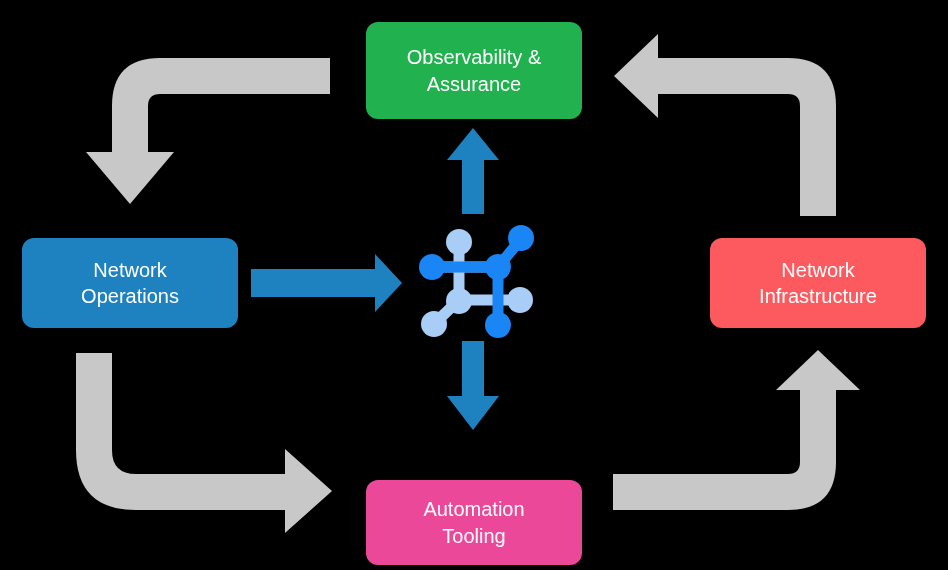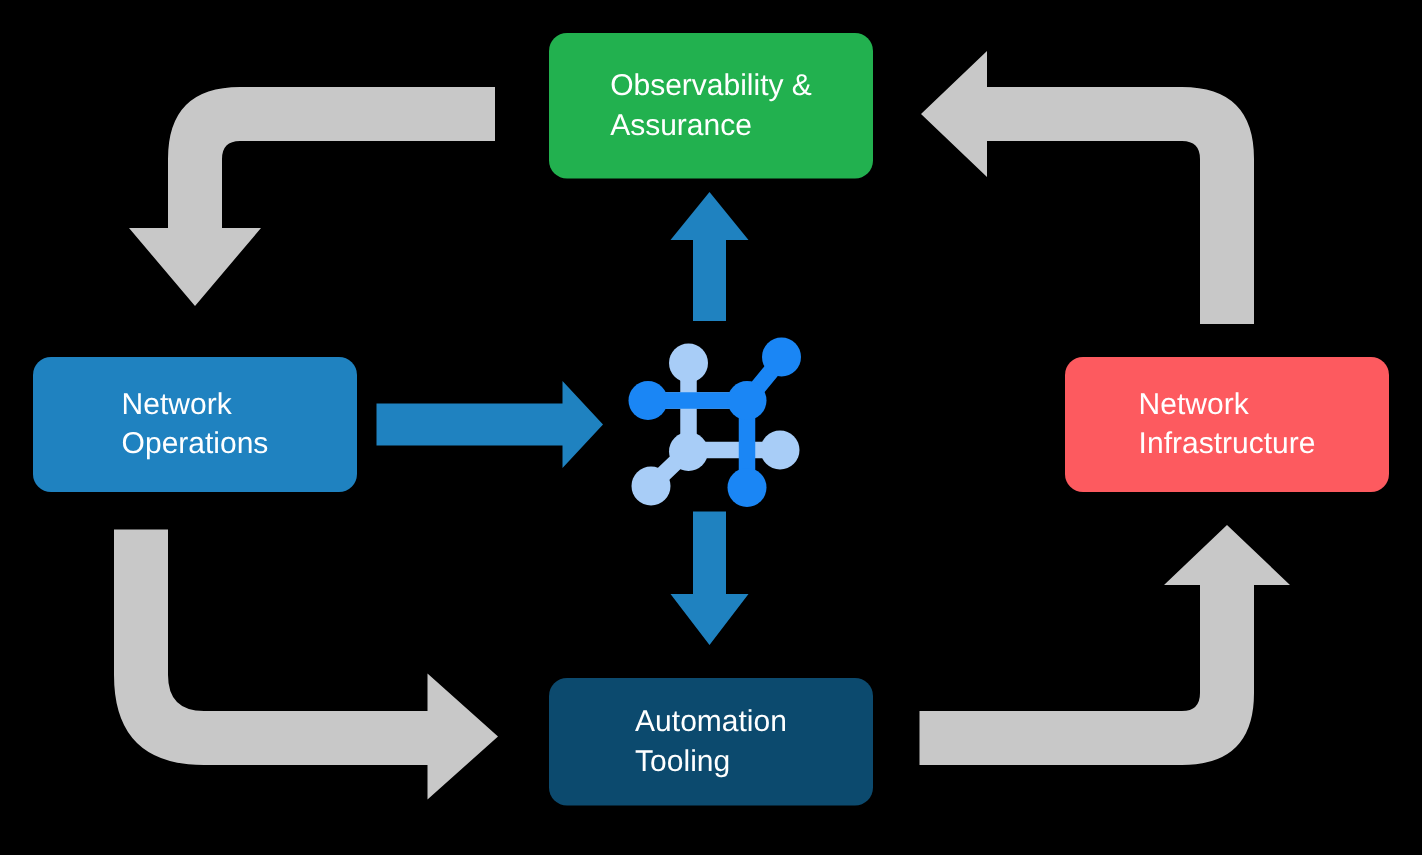--- a/index.html
+++ b/index.html
@@ -26,20 +26,21 @@
     width: 948px;
     height: 570px;
     display: block;
   }
   .node-box {
     position: absolute;
     border-radius: 12px;
     display: flex;
     align-items: center;
     justify-content: center;
+    text-align: center;
     color: #ffffff;
     font-size: 20px;
     line-height: 1.32;
     font-family: "Liberation Sans", sans-serif;
     box-sizing: border-box;
     padding: 6px 10px;
   }
   .node-label {
     display: block;
     white-space: pre-line;
@@ -116,18 +117,18 @@
   <div class="node-box" id="box-operations" style="background:#1f82c0;">
     <span class="node-label">Network
 Operations</span>
   </div>
 
   <div class="node-box" id="box-infrastructure" style="background:#fd5a5f;">
     <span class="node-label">Network
 Infrastructure</span>
   </div>
 
-  <div class="node-box" id="box-automation" style="background:#0c4a6e;">
+  <div class="node-box" id="box-automation" style="background:#ec4899;margin-top:28px;">
     <span class="node-label">Automation
 Tooling</span>
   </div>
 
 </div>
 
 </body></html>

